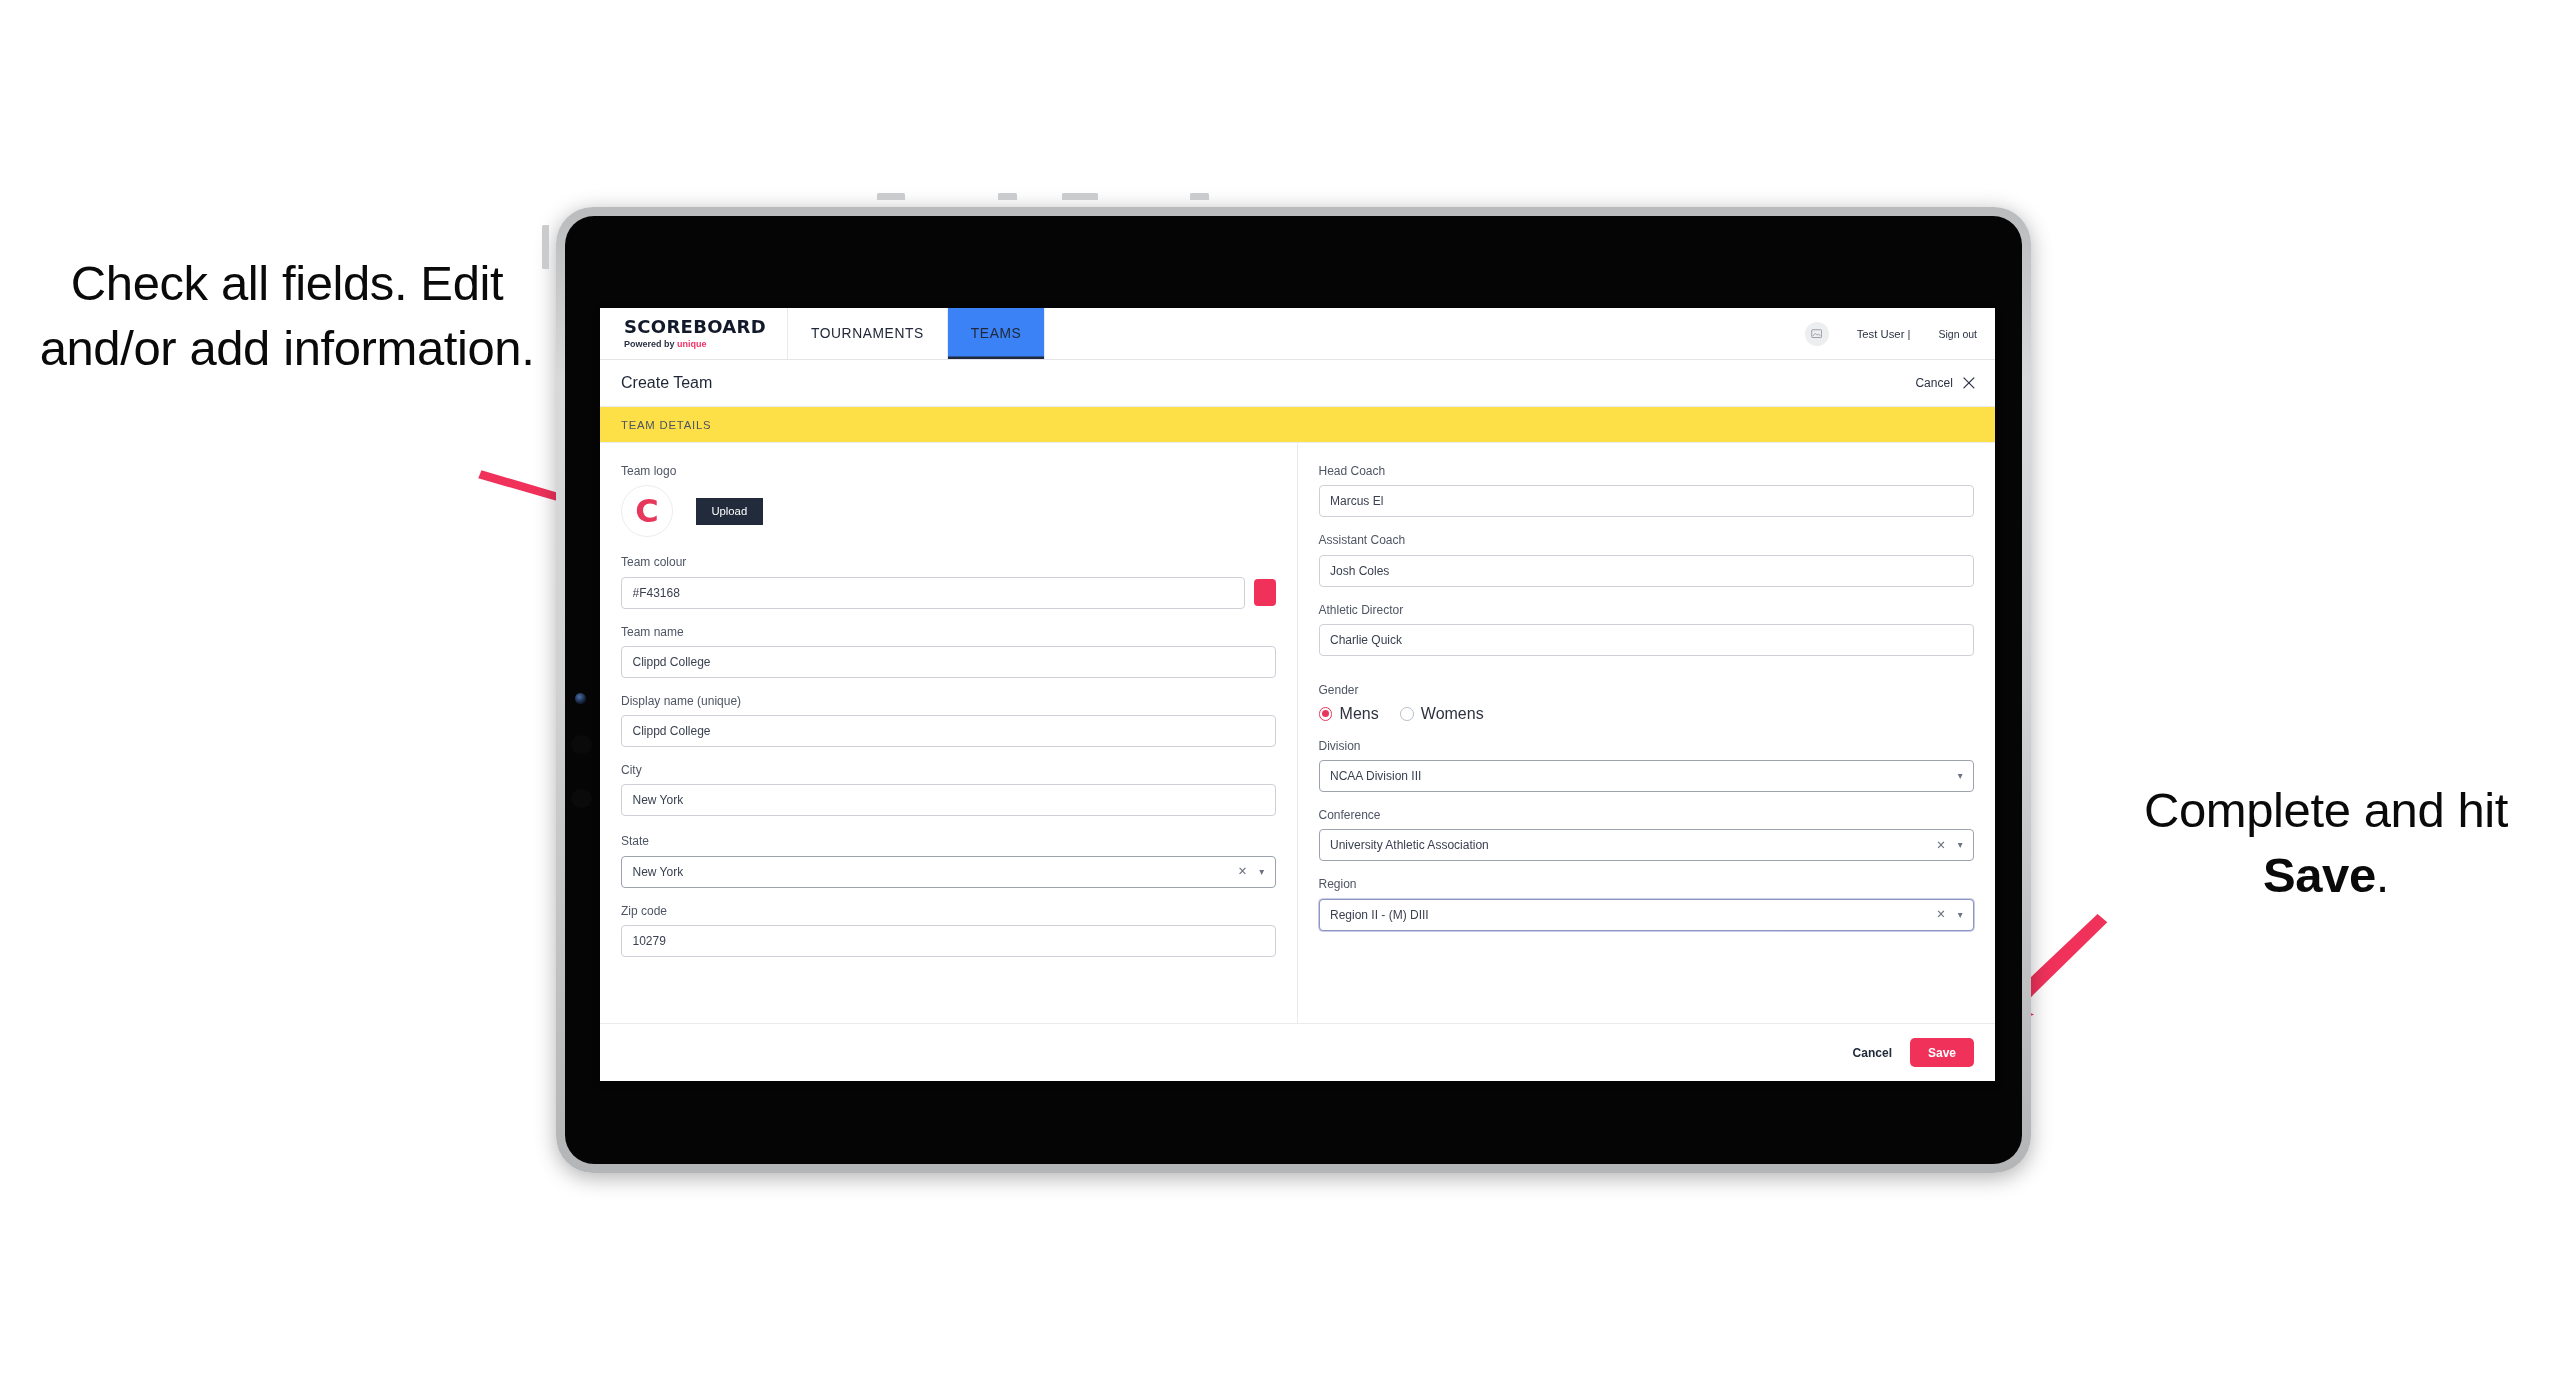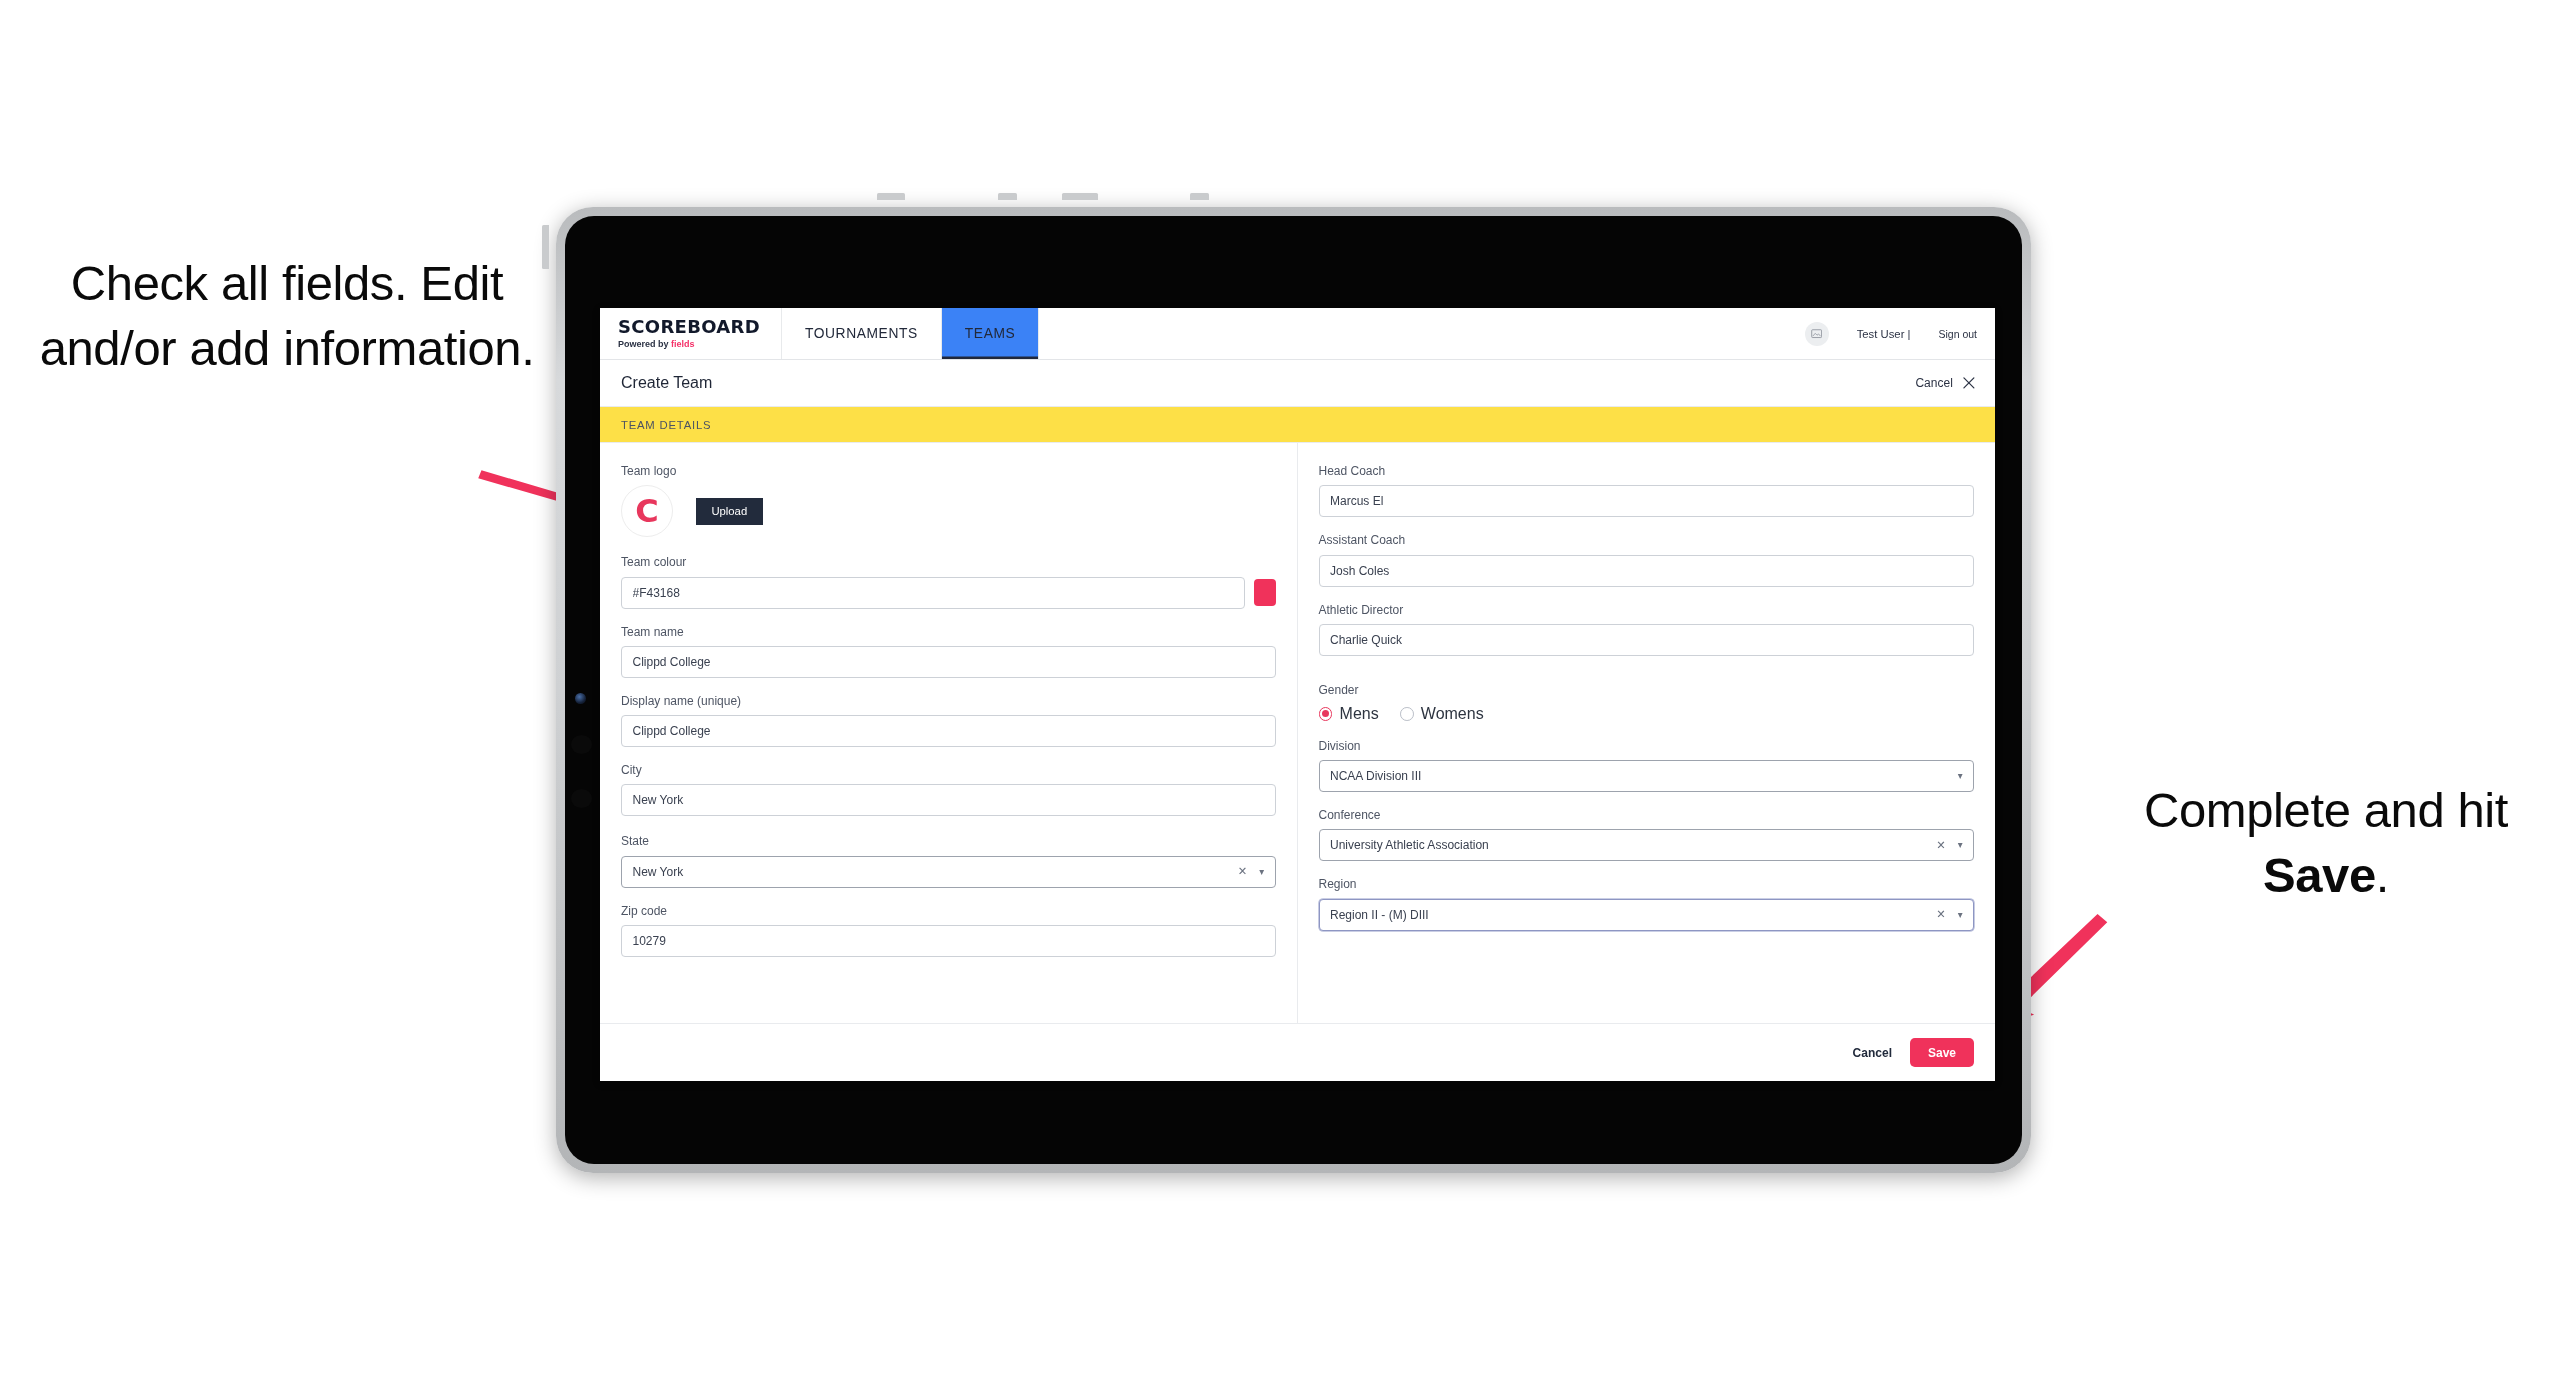--- a/index.html
+++ b/index.html
@@ -83,22 +83,23 @@
   
   .navbar {
     height: 52px; flex: 0 0 52px;
     background: #ffffff;
     border-bottom: 0.8px solid #e3e5e8;
     display: flex; align-items: stretch;
     position: relative;
   }
   .brand {
     display: flex; flex-direction: column; justify-content: center;
-    padding: 0 21px 0 18px;
+    padding: 0 21px 0 10px;
     border-right: 0.8px solid #e8eaec;
+    margin-left: 14px;
   }
   .brand-title {
     font-family: "DejaVu Sans", sans-serif;
     font-weight: 700; font-size: 18px; letter-spacing: 0.3px;
     color: #12192b; line-height: 1;
   }
   .brand-sub {
     margin-top: 3.2px; font-size: 9px; color: #2b3244; font-weight: 600;
   }
   .brand-sub .clippd { color: #f43168; font-weight: 700; }
@@ -262,21 +263,21 @@
     <div class="cam"></div>
     <div class="dot-dark" style="top:528px;"></div>
     <div class="dot-dark" style="top:582px;"></div>
   </div>
 
   <div class="app">
 
     <div class="navbar">
       <div class="brand">
         <div class="brand-title">SCOREBOARD</div>
-        <div class="brand-sub"><span>Powered by </span><span class="clippd">fields</span></div>
+        <div class="brand-sub"><span>Powered by </span><span class="clippd">unique</span></div>
       </div>
       <div class="tab">
           <span>TOURNAMENTS</span>
         </div>
       <div class="tab active">
           <span>TEAMS</span>
         </div>
       <div class="nav-spacer"></div>
       <div class="nav-user">
         <div class="avatar">

